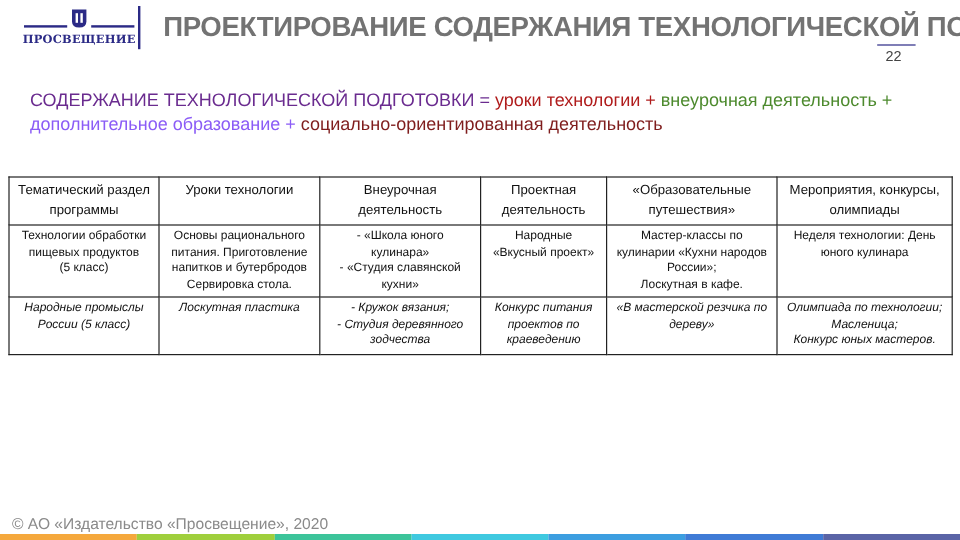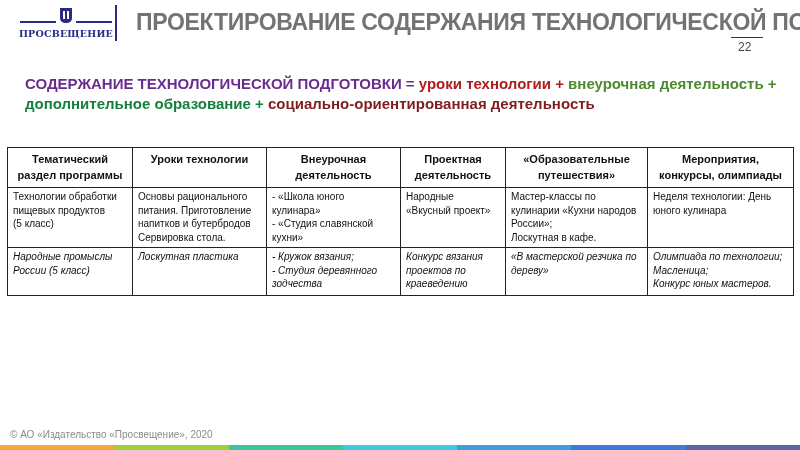--- a/index.html
+++ b/index.html
@@ -5,33 +5,33 @@
     html, body { margin:0; padding:0; }
     body { width:800px; height:450px; background:#ffffff; position:relative; overflow:hidden; font-family:"Liberation Sans", sans-serif; }
     .logo { position:absolute; left:12px; top:6px; width:108px; height:36px; }
     .logo-mark { position:absolute; left:47px; top:0px; width:14px; height:18px; }
     .logo-line { position:absolute; top:15px; height:2px; background:#2b2a86; }
     .logo-text { position:absolute; left:0; top:22px; width:108px; text-align:center; font-family:"DejaVu Serif", serif; font-weight:bold; font-size:9.5px; letter-spacing:0.2px; color:#2b2a86; }
     .vsep { position:absolute; left:115px; top:5px; width:2px; height:36px; background:#2b2a86; }
     .title { position:absolute; left:136px; top:9px; font-size:23px; font-weight:bold; color:#737373; letter-spacing:-0.3px; white-space:nowrap; }
     .page-num { position:absolute; left:738px; top:14px; font-size:12px; color:#444;margin-top:26px; }
     .page-line { position:absolute; left:731px; top:37px; width:32px; height:1px; background:#2b2a86; }
-    .formula { position:absolute; left:25px; top:74px; font-size:15px; font-weight:bold; line-height:20px; width:760px; }
+    .formula { position:absolute; left:25px; top:74px; font-size:15px; font-weight:normal; line-height:20px; width:760px; }
     .c-purple { color:#6a2b8f; }
     .c-red { color:#b01c1c; }
     .c-green { color:#4d8a2e; }
-    .c-brown { color:#15803d; }
+    .c-brown { color:#8b5cf6; }
     .c-navy { color:#7f1d1d; }
     table { position:absolute; left:7px; top:147px; border-collapse:collapse; font-size:10px; color:#111; }
     th, td { border:1.5px solid #222; padding:2px 5px; vertical-align:top; line-height:13.5px; }
-    th { font-weight:bold; font-size:11px; height:34px; line-height:16px; padding-top:3px;margin-top:31px; }
-    td { text-align:left; }
+    th { font-weight:normal; font-size:11px; height:34px; line-height:16px; padding-top:3px;margin-top:31px; }
+    td { text-align:center; }
     .row1 td { height:55px; }
     .row2 td { height:43px;font-style:italic; }
-    .footer { position:absolute; left:10px; top:429px; font-size:10px; color:#8a8a8a; }
+    .footer { position:absolute; left:10px; top:429px; font-size:13px; color:#8a8a8a; }
     .bar { position:absolute; left:0; top:445px; width:800px; height:5px; display:flex; }
     .bar div { flex:1; height:5px; }
   </style>
 </head>
 <body>
 
 <div class="logo">
   <div class="logo-line" style="left:8px;width:36px;"></div>
   <svg class="logo-mark" viewBox="0 0 14 18">
     <path d="M1 2 L13 2 L13 12 Q13 17 7 17 Q1 17 1 12 Z" fill="#2b2a86"></path>
@@ -75,21 +75,21 @@
       <td>Основы рационального питания. Приготовление напитков и бутербродов Сервировка стола.</td>
       <td><span>- «Школа юного кулинара»</span><br><span>- «Студия славянской кухни»</span></td>
       <td>Народные «Вкусный проект»</td>
       <td><span>Мастер-классы по кулинарии «Кухни народов России»;</span><br><span>Лоскутная в кафе.</span></td>
       <td>Неделя технологии: День юного кулинара</td>
     </tr>
     <tr class="row2">
       <td>Народные промыслы России (5 класс)</td>
       <td>Лоскутная пластика</td>
       <td><span>- Кружок вязания;</span><br><span>- Студия деревянного зодчества</span></td>
-      <td>Конкурс вязания проектов по краеведению</td>
+      <td>Конкурс питания проектов по краеведению</td>
       <td>«В мастерской резчика по дереву»</td>
       <td><span>Олимпиада по технологии;</span><br><span>Масленица;</span><br><span>Конкурс юных мастеров.</span></td>
     </tr>
   </tbody>
 </table>
 
 <div class="footer">© АО «Издательство «Просвещение», 2020</div>
 
 <div class="bar">
   <div style="background:#f5a83c"></div>

